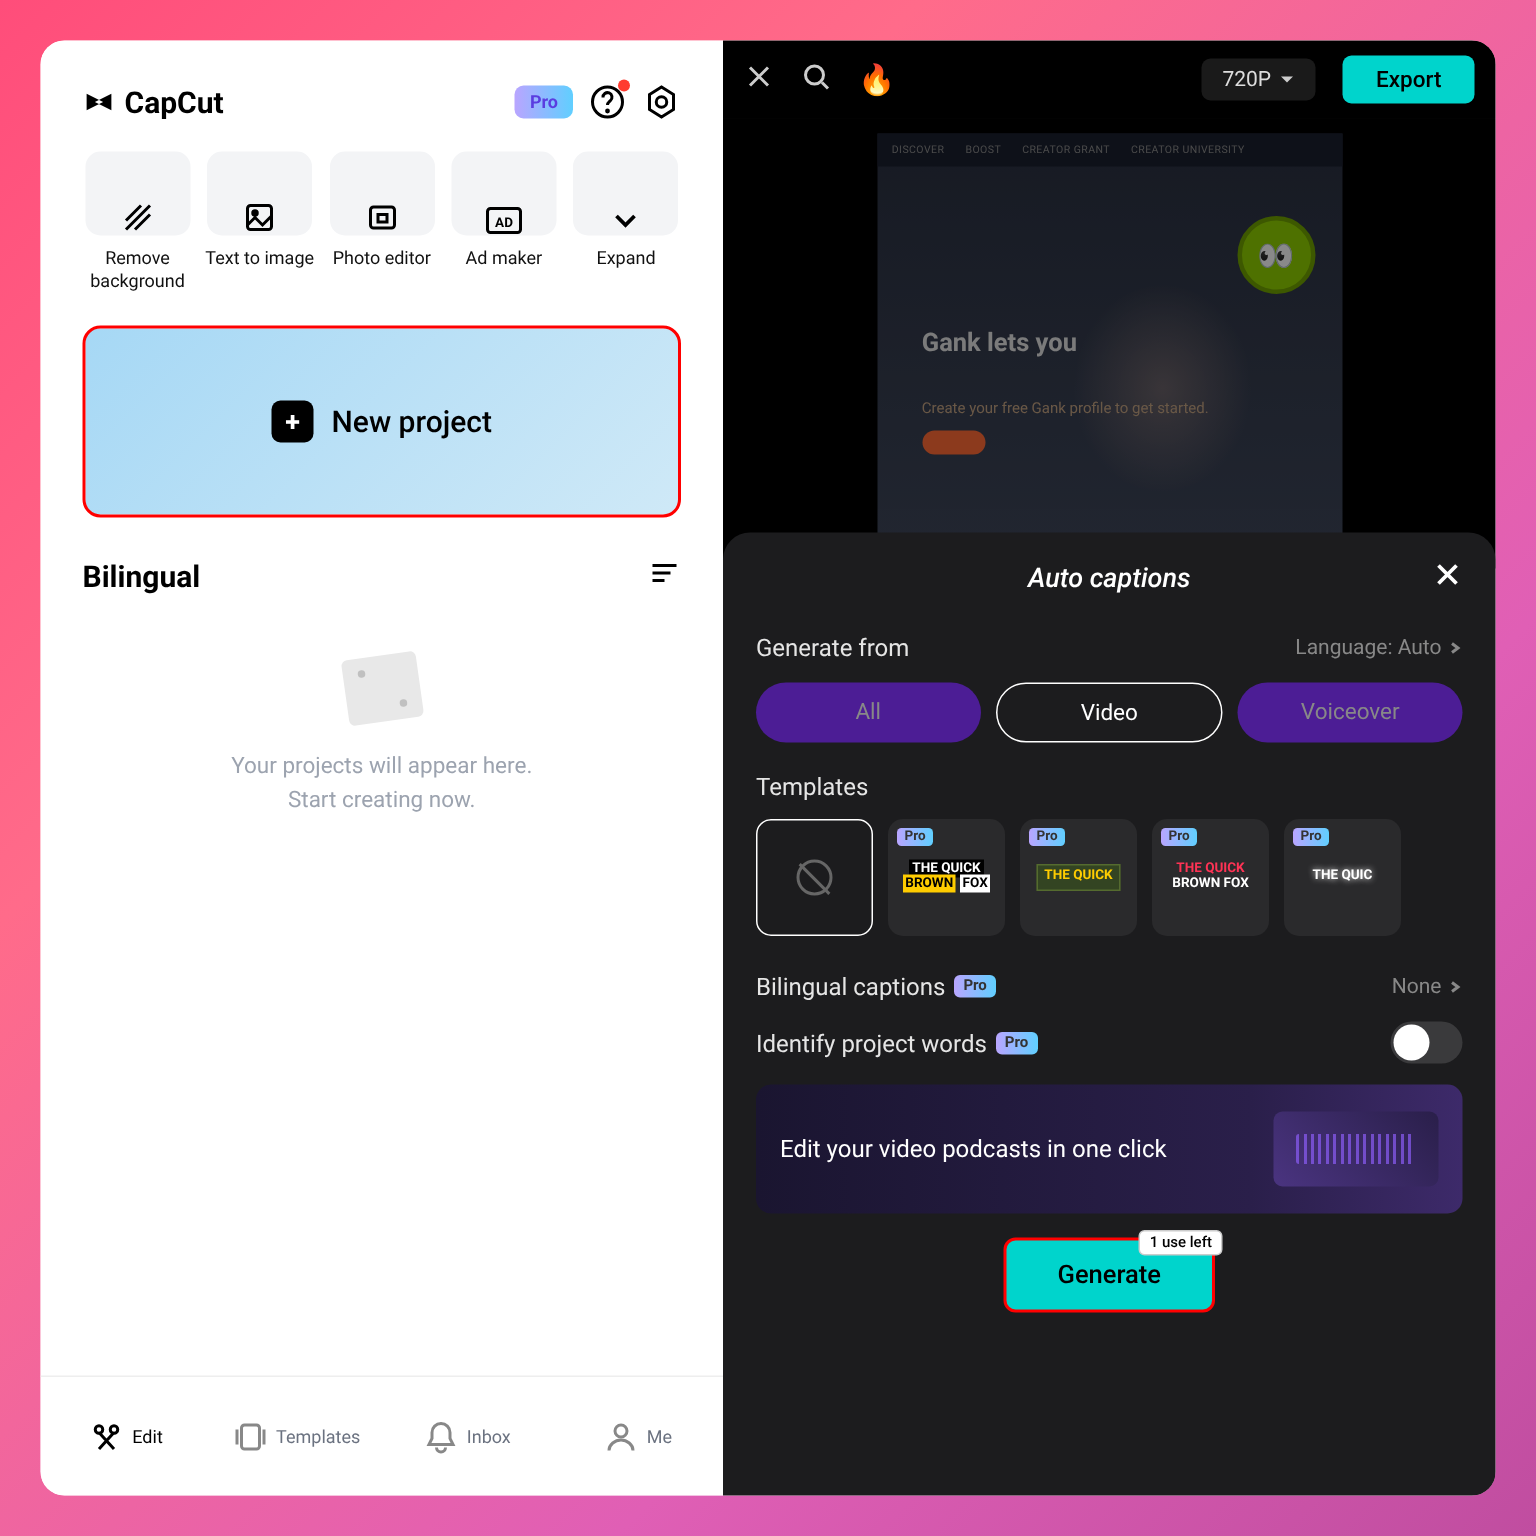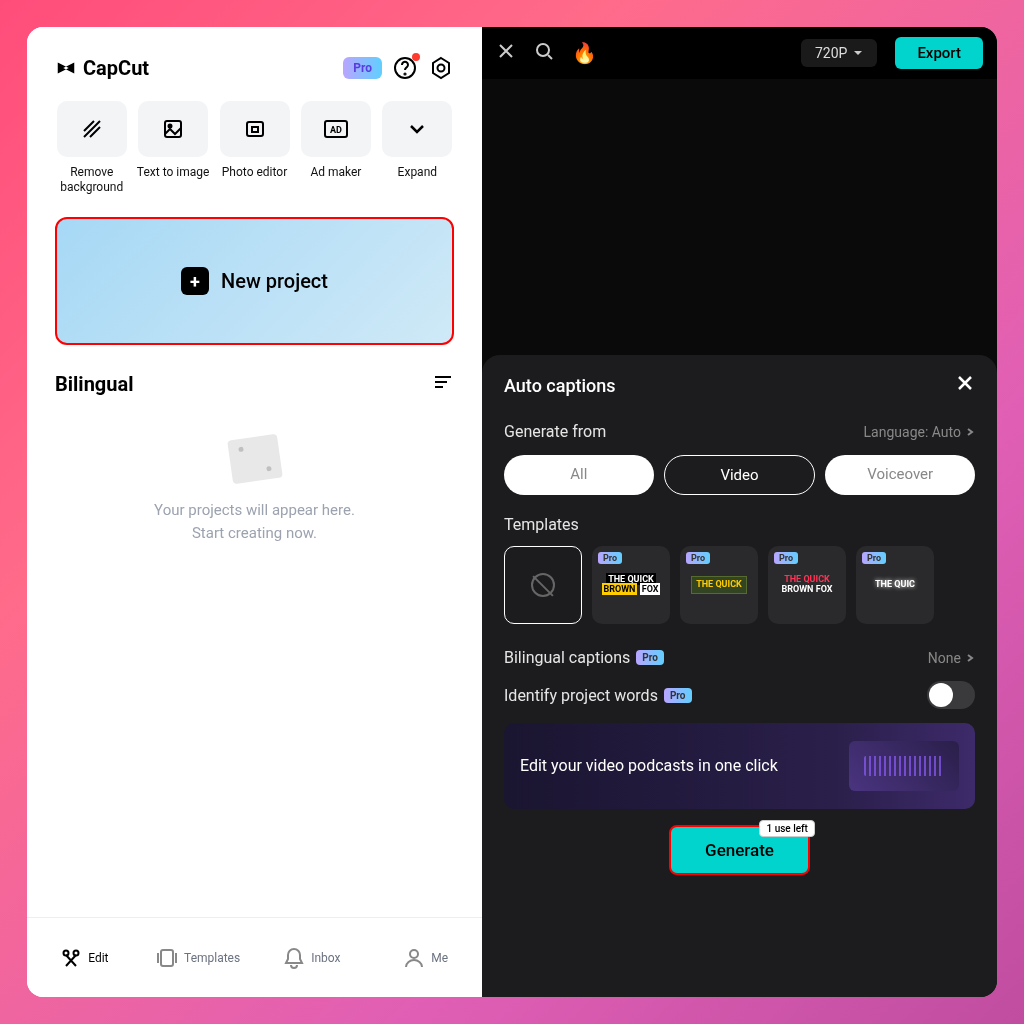--- a/index.html
+++ b/index.html
@@ -13,21 +13,21 @@
 .logo { display: flex; align-items: center; gap: 6px; font-weight: 700; font-size: 20px; }
 .logo-icon { width: 22px; height: 22px; }
 .header-icons { display: flex; align-items: center; gap: 10px; }
 .pro-badge { background: linear-gradient(90deg, #b9a5ff, #60cfff); color: #5a3de0; font-weight: 700; font-size: 12px; padding: 4px 10px; border-radius: 6px; }
 .hicon { width: 26px; height: 26px; position: relative; display:flex; align-items:center; justify-content:center; }
 .red-dot { position: absolute; top: -2px; right: -2px; width: 8px; height: 8px; background: #ff3b30; border-radius: 50%; }
 
 
 .tool-row { display: flex; gap: 8px; padding: 0 28px; margin-bottom: 6px; }
 .tool { flex: 1; display: flex; flex-direction: column; align-items: center; }
-.tool-btn { width: 70px; height: 56px; background: #f3f4f6; border-radius: 10px; display: flex; align-items: center; justify-content: center; margin-bottom: 8px; }
+.tool-btn { width: 70px; height: 56px; background: #f3f4f6; border-radius: 10px; display: flex; align-items: flex-end; justify-content: center; margin-bottom: 8px; }
 .tool-label { font-size: 12px; color: #111; text-align: center; line-height: 1.25; }
 
 
 .new-project { margin: 16px 28px 0 28px; border: 2px solid #ff0000; border-radius: 12px; background: linear-gradient(135deg, #a6d8f5, #cfe9f7); height: 128px; display: flex; align-items: center; justify-content: center; gap: 12px; font-size: 20px; font-weight: 500; }
 .plus-box { width: 28px; height: 28px; background: #000; border-radius: 6px; display: flex; align-items: center; justify-content: center; color: #fff; font-size: 18px; font-weight: bold; }
 
 
 .projects-header { display: flex; justify-content: space-between; align-items: center; padding: 26px 28px 0 28px; }
 .projects-title { font-size: 20px; font-weight: 700; }
 .projects-empty { flex: 1; display: flex; flex-direction: column; align-items: center; justify-content: flex-start; padding-top: 40px; }
@@ -56,30 +56,30 @@
 .preview-nav span{ font-size:7px; color:#888; letter-spacing:0.3px;}
 .gank-text { position:absolute; left:30px; top:130px; color:#e0e0e0; font-weight:700; font-size:17px; }
 .gank-sub { position:absolute; left:30px; top:178px; color:#c0a080; font-size:10px; }
 .gank-btn { position:absolute; left:30px; top:198px; background:#ff6b35; width:42px; height:16px; border-radius:8px; }
 .sticker { position:absolute; right:18px; top:55px; width:52px; height:52px; background:#8fce00; border-radius:50%; border:3px solid #6fa000; display:flex; align-items:center; justify-content:center; }
 .sticker::before{content:'👀'; font-size:20px;}
 .face-hint{ position:absolute; right:60px; bottom:40px; width:120px; height:140px; background:radial-gradient(ellipse at center, rgba(180,150,140,0.4), transparent 70%); border-radius:50%;}
 
 
 .captions-panel { position: absolute; left: 0; right: 0; top: 328px; bottom: 0; background: #1c1c1e; border-radius: 18px 18px 0 0; padding: 20px 22px; }
-.cp-header { display: flex; align-items: center; position: relative; margin-bottom: 26px; }
+.cp-header { display: flex; align-items: center; justify-content: center; position: relative; margin-bottom: 26px; font-style: italic; }
 .cp-title { color: #fff; font-size: 18px; font-weight: 500; }
 .cp-close { position: absolute; right: 0; color: #fff; font-size: 20px; }
 
 .cp-row { display: flex; justify-content: space-between; align-items: center; margin-bottom: 14px; }
 .cp-label { color: #e5e5e5; font-size: 16px; }
 .cp-value { color: #888; font-size: 14px; display:flex; align-items:center; gap:4px;}
 
 .seg-control { display: flex; gap: 10px; margin-bottom: 20px; }
-.seg-btn { flex: 1; padding: 10px 0; text-align: center; border-radius: 20px; font-size: 15px; color: #888; background: #ffffff; }
+.seg-btn { flex: 1; padding: 10px 0; text-align: center; border-radius: 20px; font-size: 15px; color: #888; background: #4c1d95; }
 .seg-btn.active { border: 1.5px solid #fff; color: #fff; background: transparent; }
 
 .templates-row { display: flex; gap: 10px; margin-bottom: 24px; overflow:hidden; }
 .tmpl { width: 78px; height: 78px; background: #2a2a2c; border-radius: 10px; display: flex; align-items:center; justify-content:center; flex-direction:column; position:relative; flex-shrink:0; }
 .tmpl.selected { border: 1.5px solid #fff; background:transparent; }
 .tmpl .none-icon { width:24px; height:24px; border:2px solid #666; border-radius:50%; position:relative; }
 .tmpl .none-icon::after{content:''; position:absolute; width:28px; height:2px; background:#666; top:10px; left:-4px; transform:rotate(45deg);}
 .tmpl-pro { position:absolute; top:6px; left:6px; background:linear-gradient(90deg,#b9a5ff,#60cfff); color:#333; font-size:9px; font-weight:700; padding:1px 5px; border-radius:3px; }
 .tmpl-text { font-size:9px; font-weight:700; text-align:center; line-height:1.1; }
 
@@ -243,20 +243,35 @@
       <div class="spacer"></div>
       <div class="quality-btn">
         <span>720P</span>
         <svg width="10" height="10" viewBox="0 0 10 10" fill="#ccc">
             <path d="M1 3l4 4 4-4z"></path>
           </svg>
       </div>
       <div class="export-btn">Export</div>
     </div>
 
+    <div class="video-preview">
+      <div class="preview-inner">
+        <div class="preview-nav">
+          <span>DISCOVER</span>
+          <span>BOOST</span>
+          <span>CREATOR GRANT</span>
+          <span>CREATOR UNIVERSITY</span>
+        </div>
+        <div class="face-hint"></div>
+        <div class="sticker"></div>
+        <div class="gank-text">Gank lets you</div>
+        <div class="gank-sub">Create your free Gank profile to get started.</div>
+        <div class="gank-btn"></div>
+      </div>
+    </div>
 
     <div class="captions-panel">
       <div class="cp-header">
         <div class="cp-title">Auto captions</div>
         <div class="cp-close">
           <svg width="20" height="20" viewBox="0 0 20 20" stroke="#fff" stroke-width="2.5">
               <path d="M4 4l12 12M16 4L4 16"></path>
             </svg>
         </div>
       </div>

